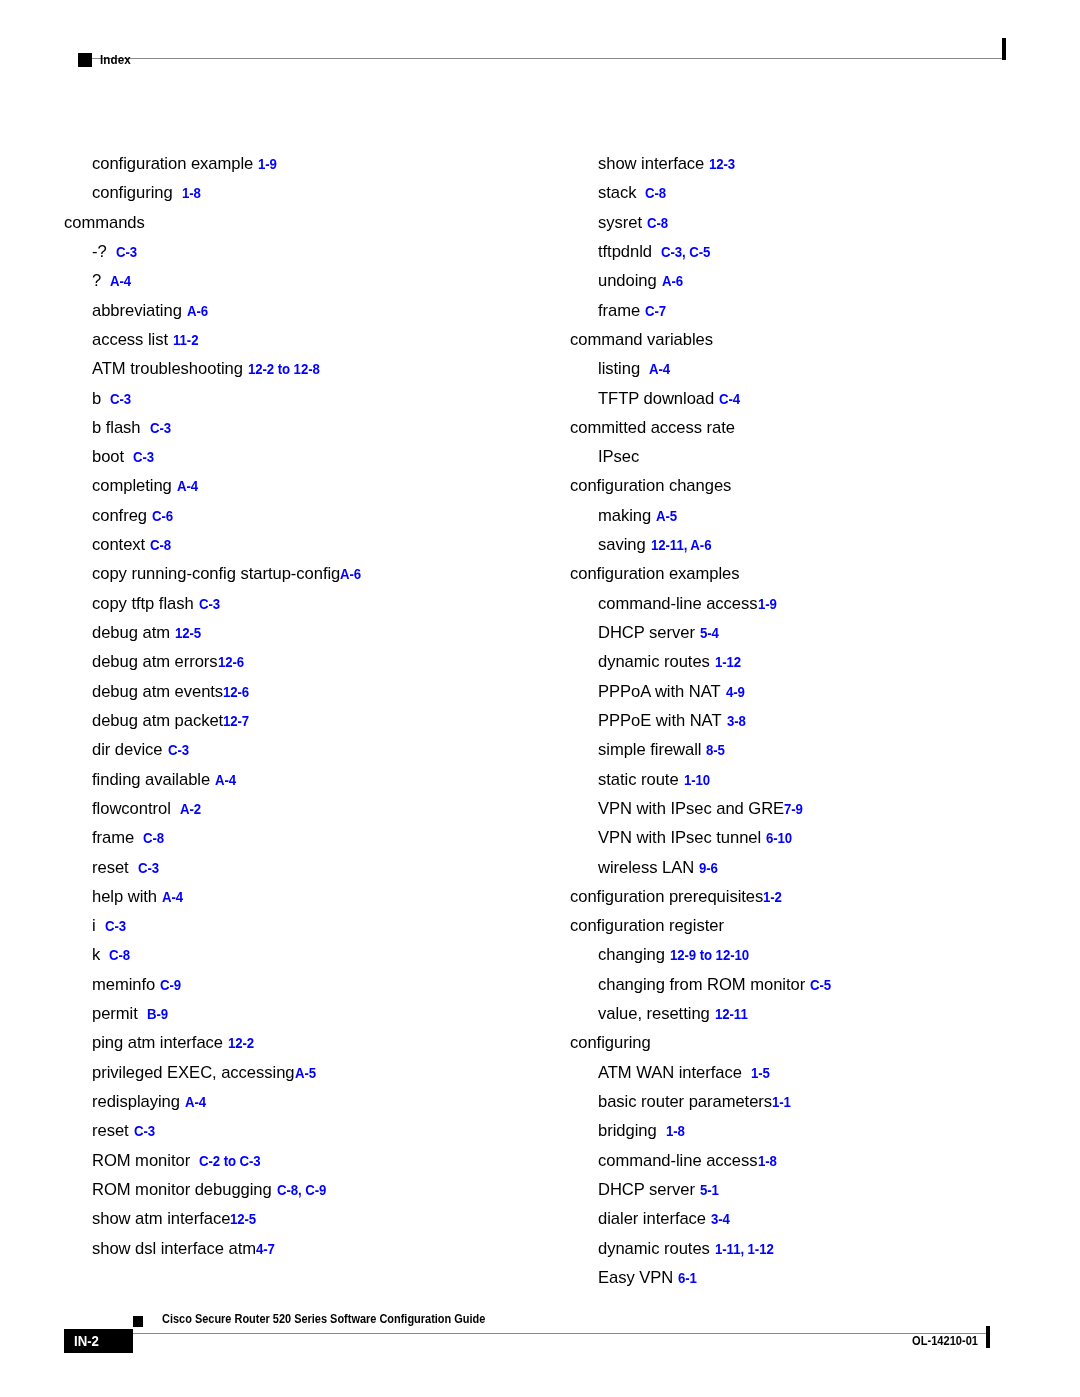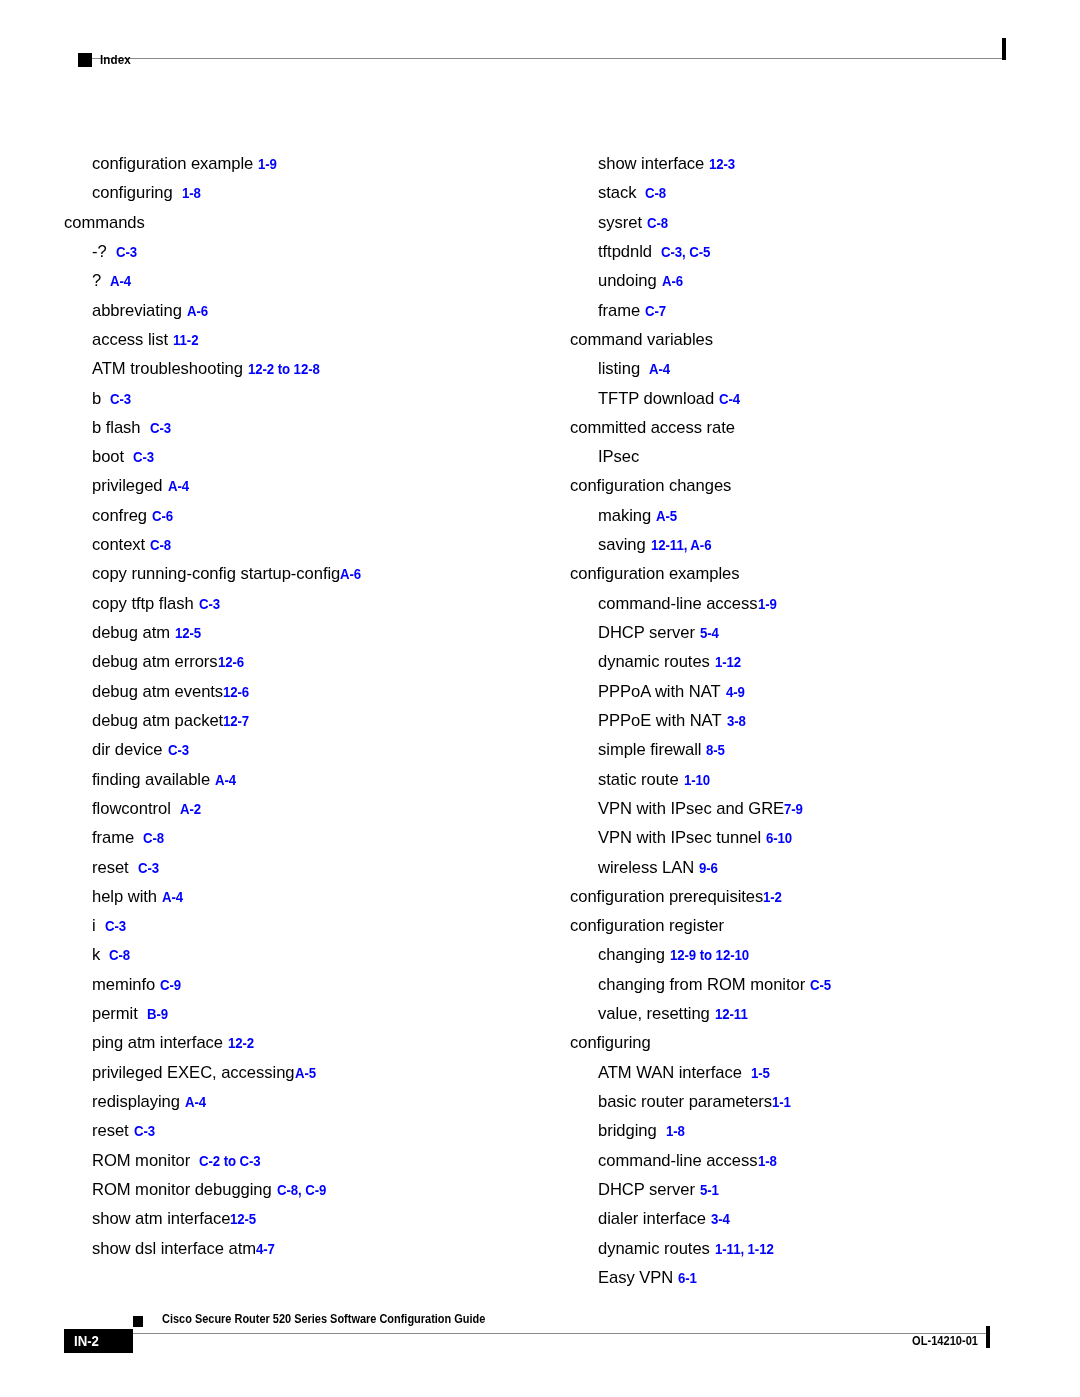--- a/index.html
+++ b/index.html
@@ -187,21 +187,21 @@
       <div class="entry lvl2"><span class="term">configuring</span><span class="gap-wide"></span><span class="locator">1-8</span></div>
       <div class="entry lvl1"><span class="term">commands</span></div>
       <div class="entry lvl2"><span class="term">-?</span><span class="gap-wide"></span><span class="locator">C-3</span></div>
       <div class="entry lvl2"><span class="term">?</span><span class="gap-wide"></span><span class="locator">A-4</span></div>
       <div class="entry lvl2"><span class="term">abbreviating</span><span class="gap-med"></span><span class="locator">A-6</span></div>
       <div class="entry lvl2"><span class="term">access list</span><span class="gap-med"></span><span class="locator">11-2</span></div>
       <div class="entry lvl2"><span class="term">ATM troubleshooting</span><span class="gap-med"></span><span class="locator">12-2 to 12-8</span></div>
       <div class="entry lvl2"><span class="term">b</span><span class="gap-wide"></span><span class="locator">C-3</span></div>
       <div class="entry lvl2"><span class="term">b flash</span><span class="gap-wide"></span><span class="locator">C-3</span></div>
       <div class="entry lvl2"><span class="term">boot</span><span class="gap-wide"></span><span class="locator">C-3</span></div>
-      <div class="entry lvl2"><span class="term">privileged</span><span class="gap-med"></span><span class="locator">A-4</span></div>
+      <div class="entry lvl2"><span class="term">completing</span><span class="gap-med"></span><span class="locator">A-4</span></div>
       <div class="entry lvl2"><span class="term">confreg</span><span class="gap-med"></span><span class="locator">C-6</span></div>
       <div class="entry lvl2"><span class="term">context</span><span class="gap-med"></span><span class="locator">C-8</span></div>
       <div class="entry lvl2"><span class="term">copy running-config startup-config</span><span class="gap-none"></span><span class="locator">A-6</span></div>
       <div class="entry lvl2"><span class="term">copy tftp flash</span><span class="gap-med"></span><span class="locator">C-3</span></div>
       <div class="entry lvl2"><span class="term">debug atm</span><span class="gap-med"></span><span class="locator">12-5</span></div>
       <div class="entry lvl2"><span class="term">debug atm errors</span><span class="gap-none"></span><span class="locator">12-6</span></div>
       <div class="entry lvl2"><span class="term">debug atm events</span><span class="gap-none"></span><span class="locator">12-6</span></div>
       <div class="entry lvl2"><span class="term">debug atm packet</span><span class="gap-none"></span><span class="locator">12-7</span></div>
       <div class="entry lvl2"><span class="term">dir device</span><span class="gap-med"></span><span class="locator">C-3</span></div>
       <div class="entry lvl2"><span class="term">finding available</span><span class="gap-med"></span><span class="locator">A-4</span></div>

